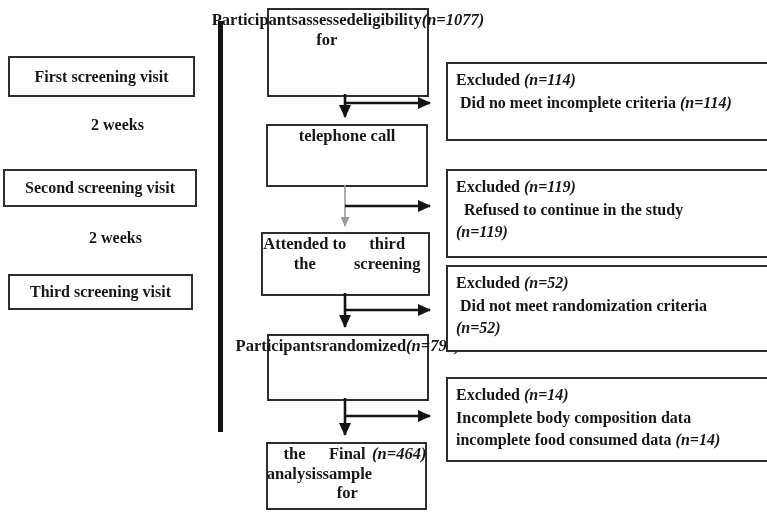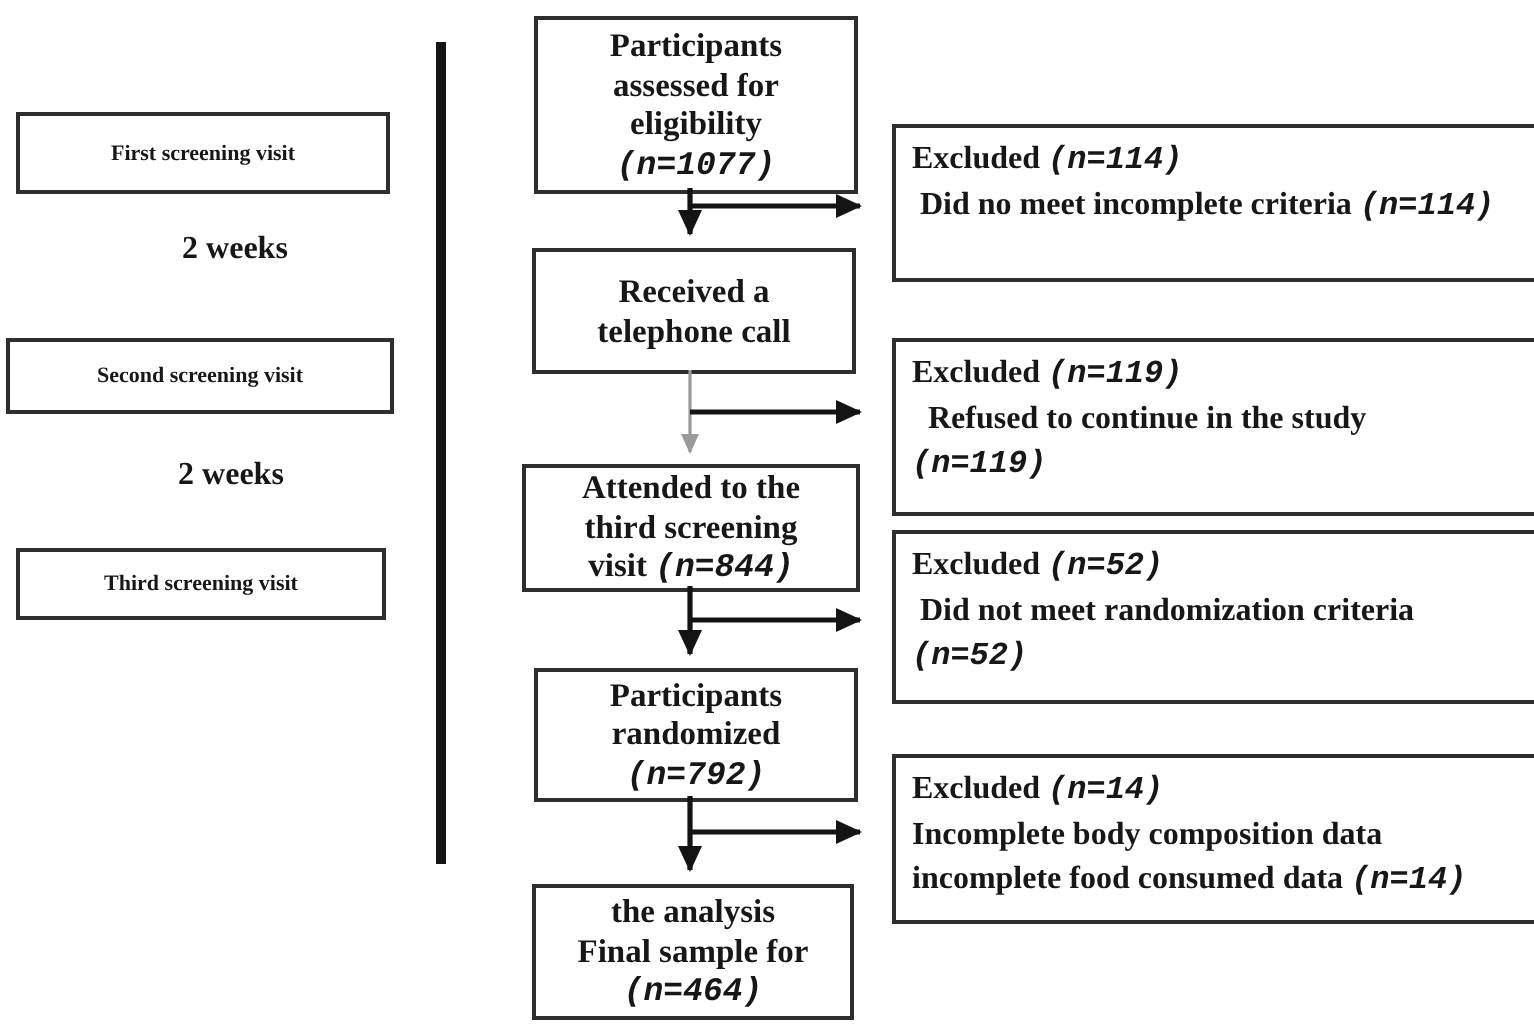--- a/index.html
+++ b/index.html
@@ -3,38 +3,38 @@
 <meta charset="utf-8">
 <style>
   html,body{margin:0;padding:0;background:#ffffff;}
   .canvas{
     position:relative;width:767px;height:516px;background:#ffffff;overflow:hidden;
     font-family:"Liberation Serif", serif;color:#171717;font-weight:700;
   }
   .lbox{
     position:absolute;border:2px solid #2e2e2e;background:#ffffff;
     display:flex;align-items:center;justify-content:center;
-    font-size:11px;text-align:center;
+    font-size:16px;text-align:center;
   }
   .interval{
     position:absolute;font-size:16px;text-align:center;
   }
   .divider{position:absolute;background:#141414;}
   .fbox{
     position:absolute;border:2px solid #2e2e2e;background:#ffffff;
-    display:flex;flex-direction:column;justify-content:center;
+    display:flex;justify-content:center;
     text-align:center;font-size:16.5px;line-height:19.5px;
   }
   .ebox{
     position:absolute;border:2px solid #2e2e2e;background:#ffffff;
     font-size:16px;line-height:22.5px;padding:5px 6px 0 8px;text-align:left;
   }
   .tline{white-space:pre-wrap;}
   .tline span{white-space:pre-wrap;}
-  .it{font-style:italic;font-family:Liberation Mono, monospace;}
+  .it{font-style:italic;}
   .arrows{position:absolute;left:0;top:0;}
 </style>
 </head>
 <body>
 
 <div class="canvas">
 
   <div class="lbox" style="left:8px;top:56px;width:183px;height:37px">
     <span>First screening visit</span>
   </div>
@@ -58,28 +58,26 @@
   <div class="divider" style="left:218px;top:21px;width:5px;height:411px"></div>
 
   <div class="fbox" style="left:267px;top:8px;width:158px;height:85px">
       <div class="tline"><span>Participants</span></div>
       <div class="tline"><span>assessed for</span></div>
       <div class="tline"><span>eligibility</span></div>
       <div class="tline"><span class="it">(n=1077)</span></div>
     </div>
 
   <div class="fbox" style="left:266px;top:124px;width:158px;height:59px">
-      <div class="tline"><span>Received a</span></div>
       <div class="tline"><span>telephone call</span></div>
     </div>
 
   <div class="fbox" style="left:261px;top:232px;width:165px;height:60px">
       <div class="tline"><span>Attended to the</span></div>
       <div class="tline"><span>third screening</span></div>
-      <div class="tline"><span>visit </span><span class="it">(n=844)</span></div>
     </div>
 
   <div class="fbox" style="left:267px;top:334px;width:158px;height:63px">
       <div class="tline"><span>Participants</span></div>
       <div class="tline"><span>randomized</span></div>
       <div class="tline"><span class="it">(n=792)</span></div>
     </div>
 
   <div class="fbox" style="left:266px;top:442px;width:157px;height:64px">
       <div class="tline"><span>the analysis</span></div>

